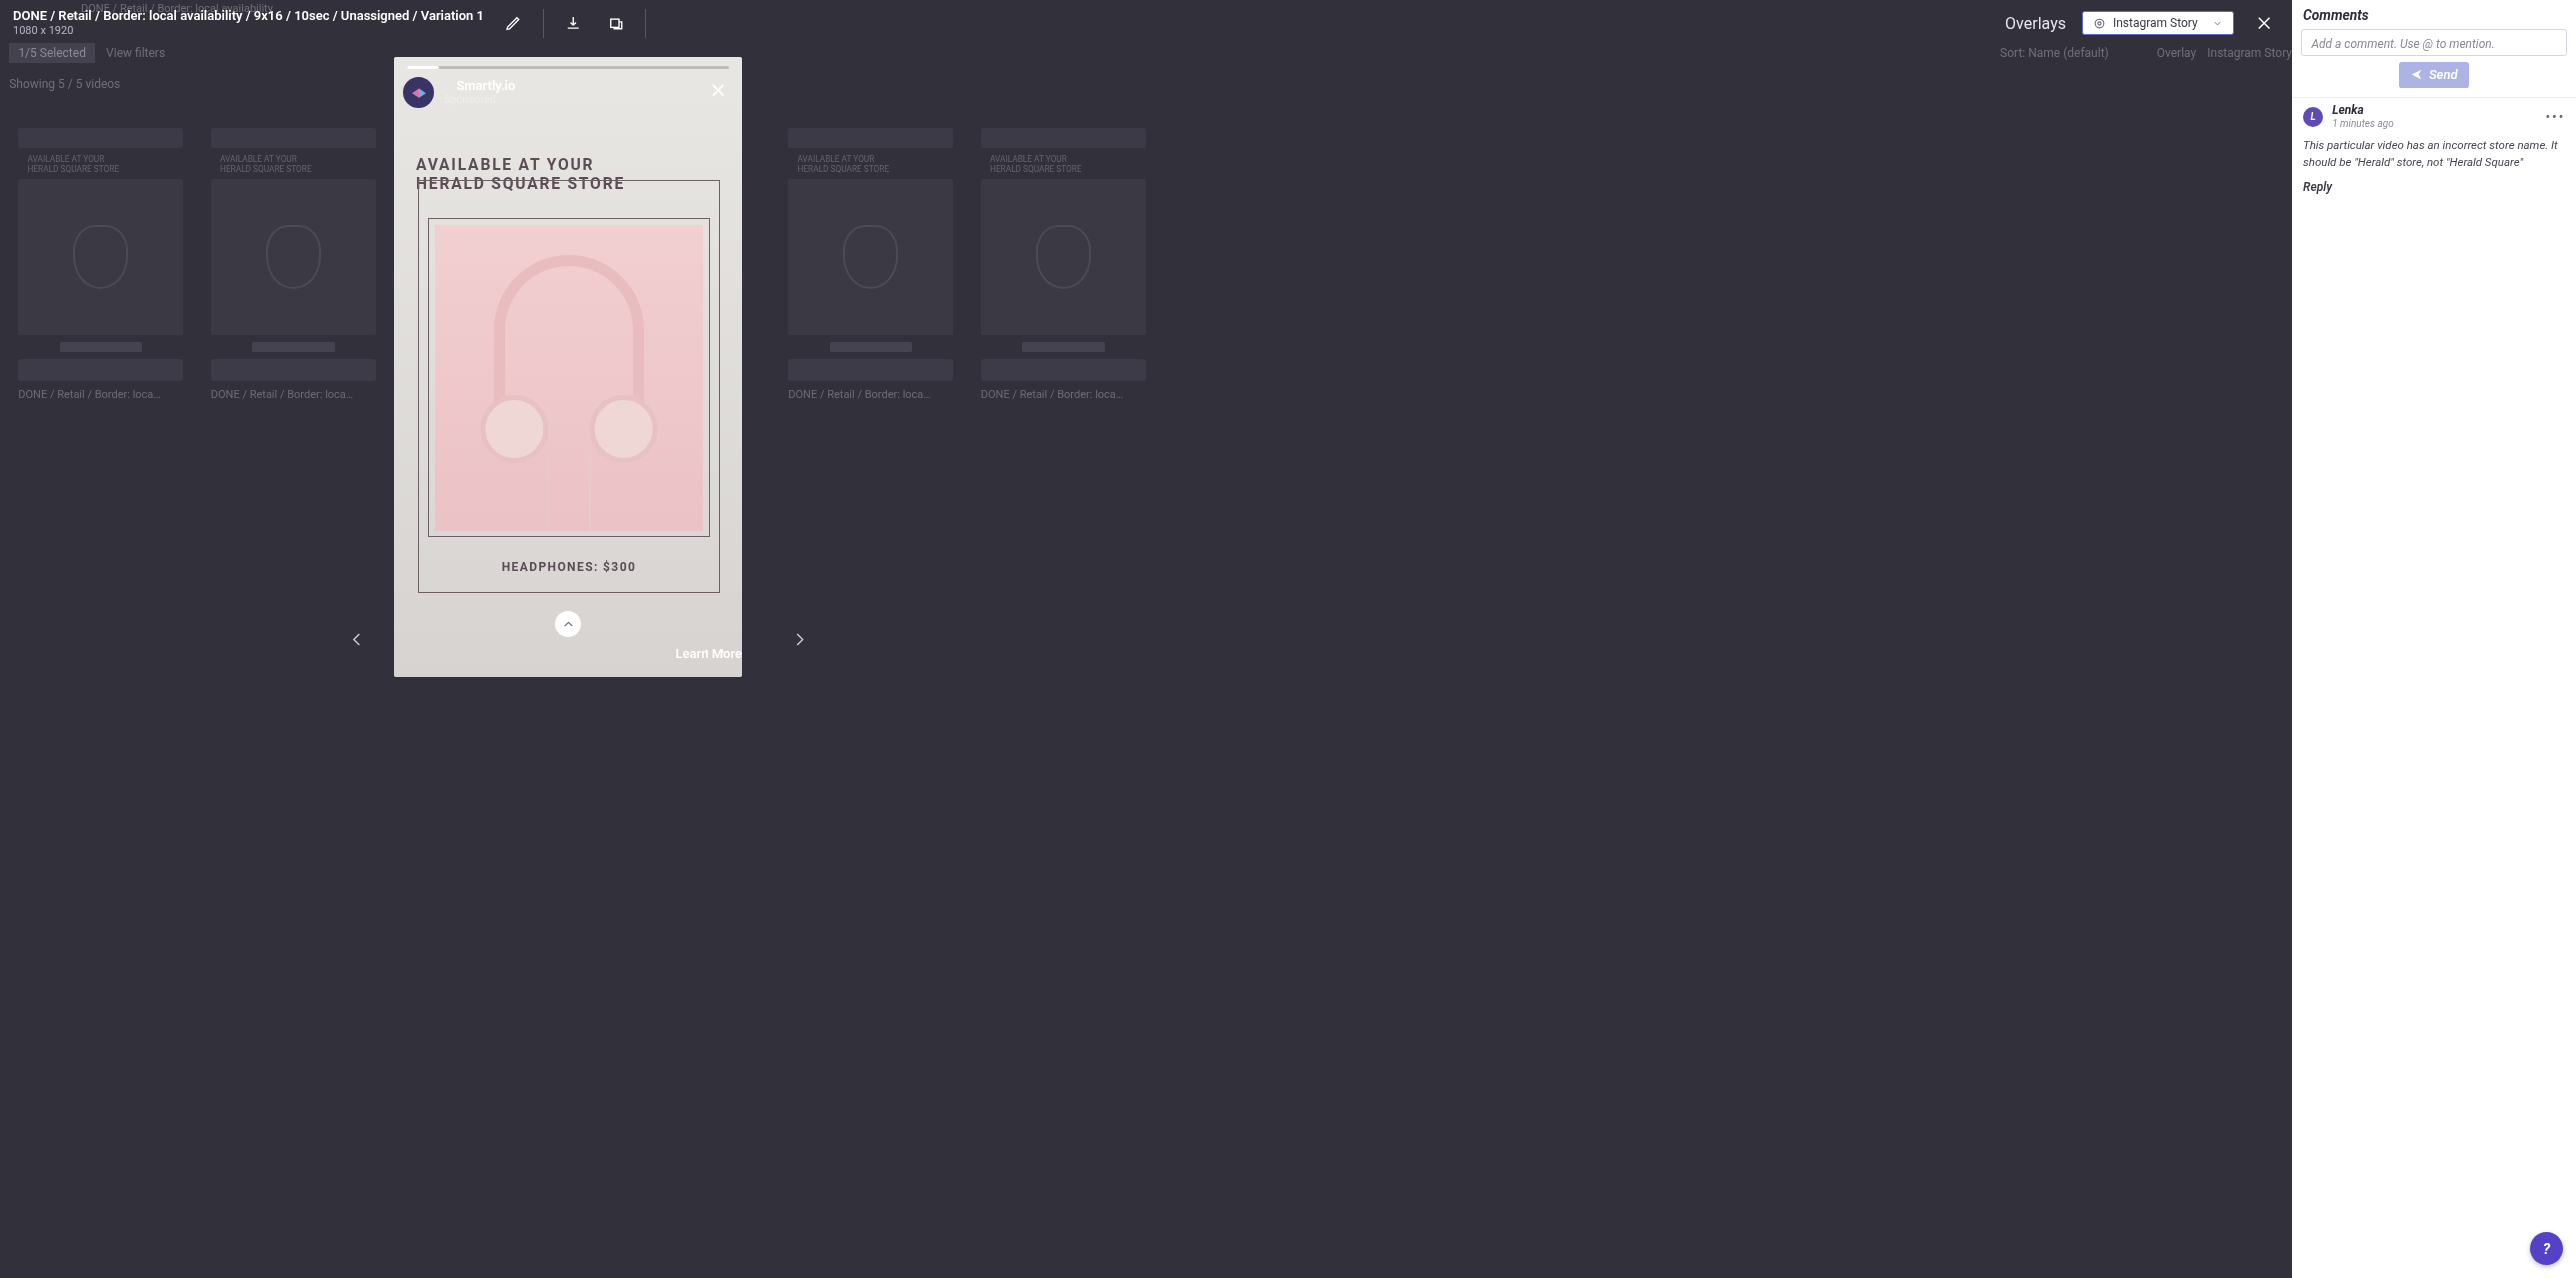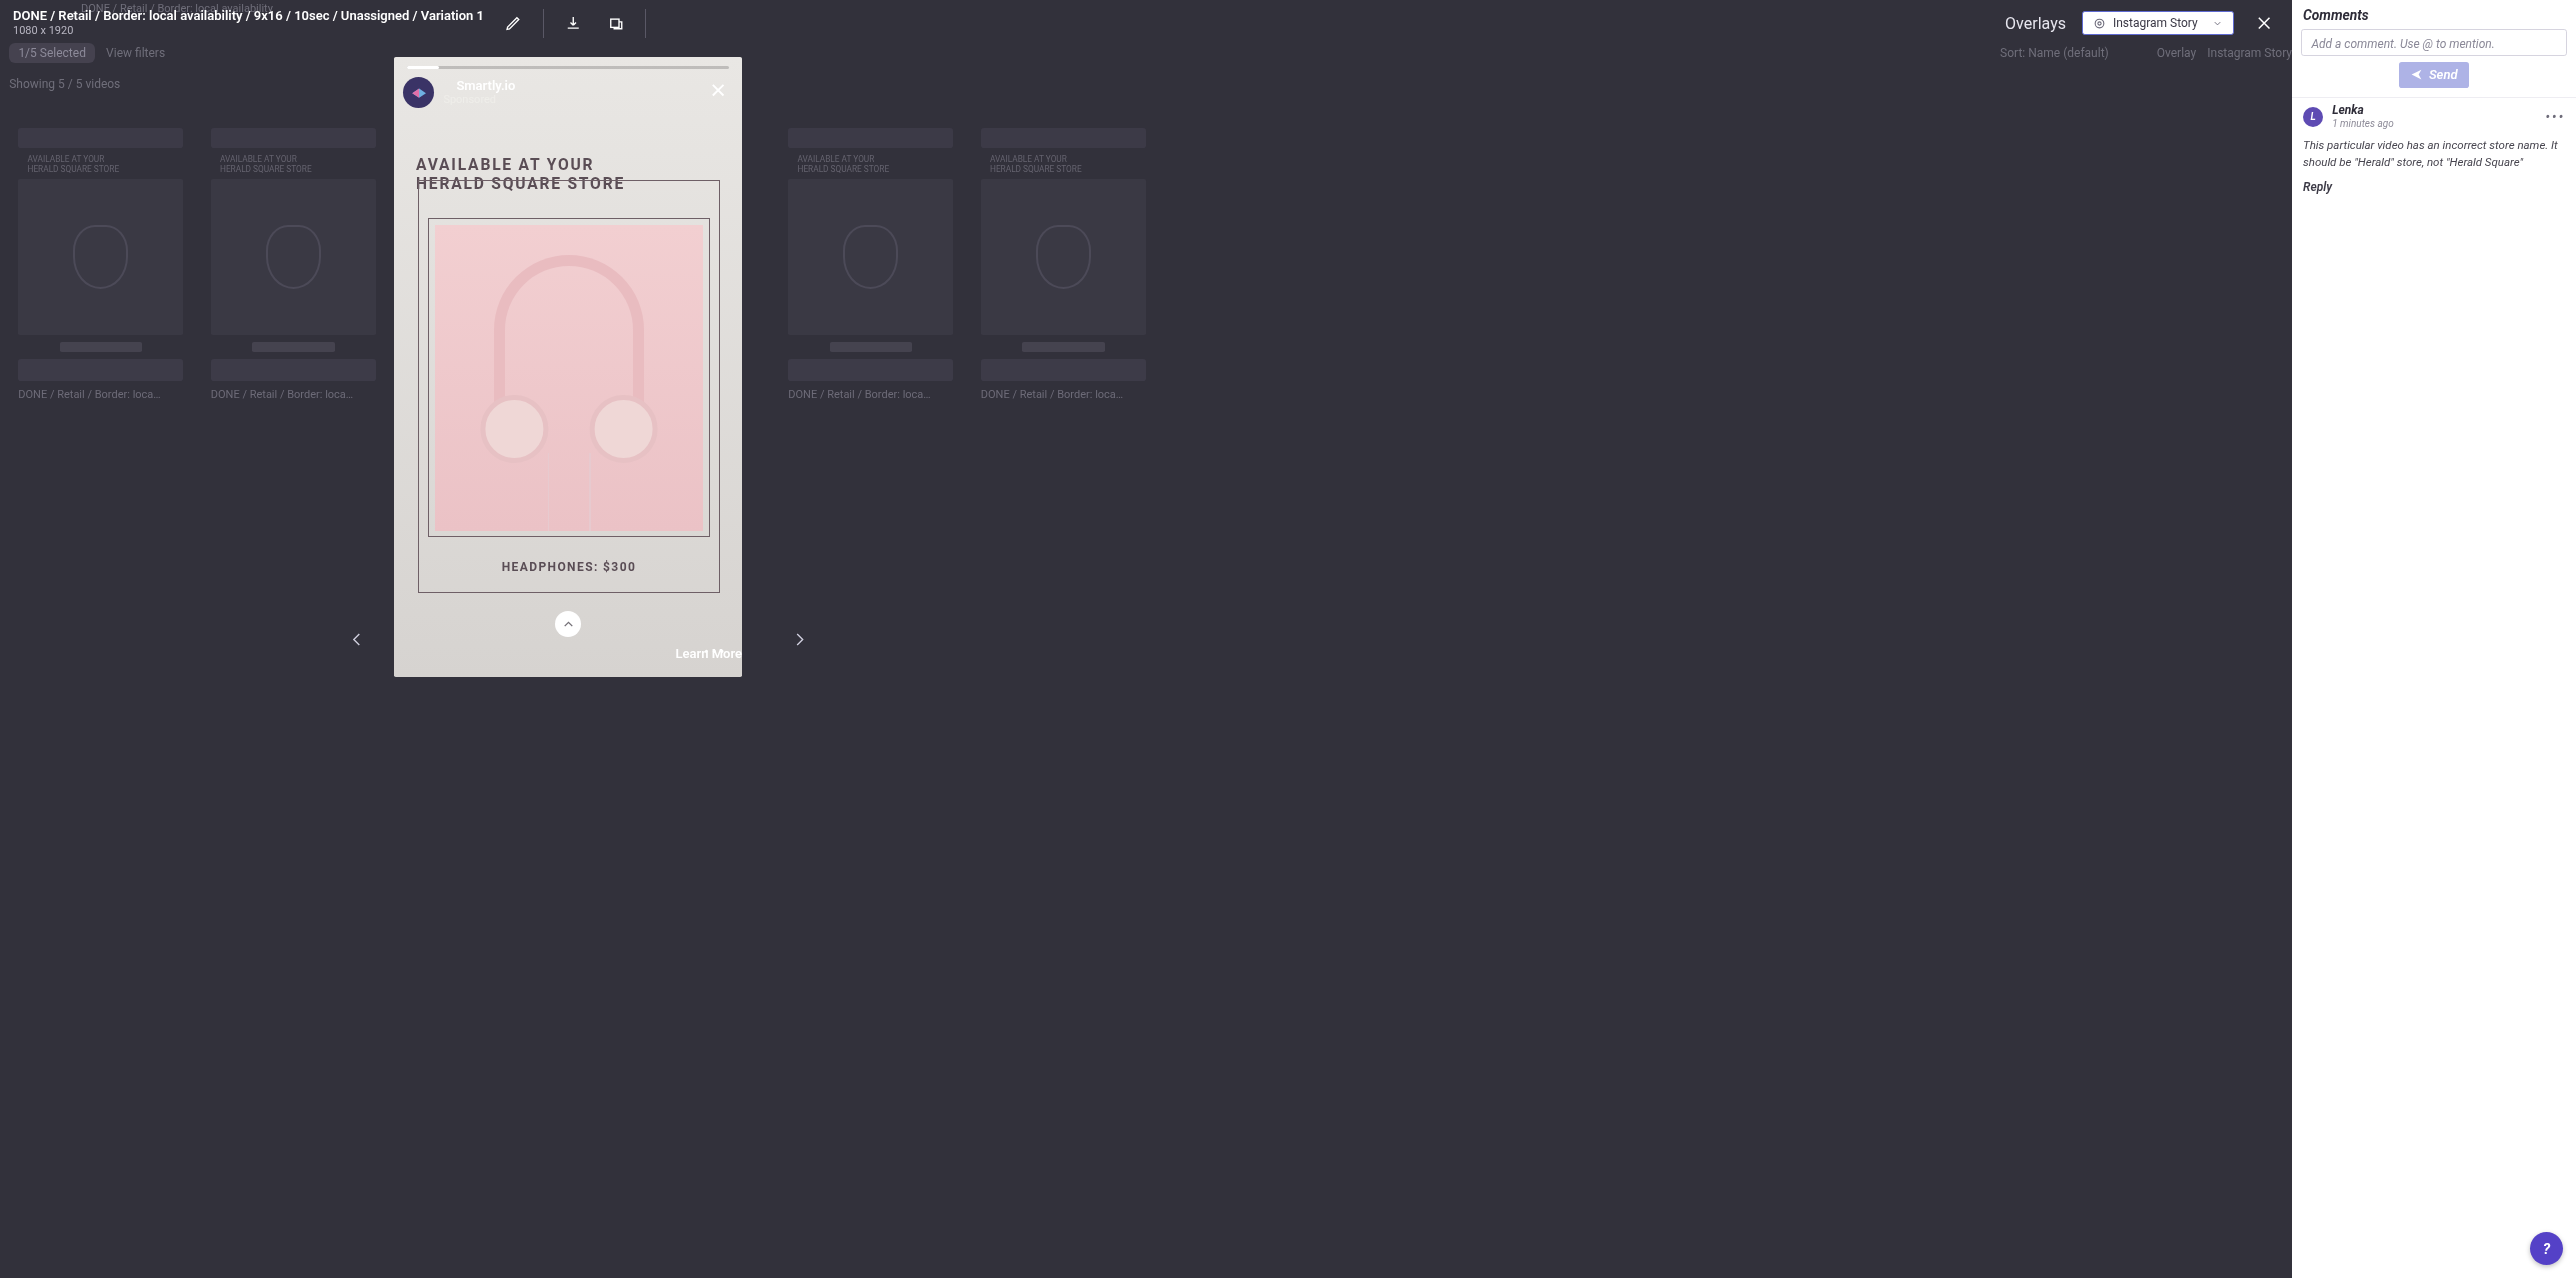--- a/index.html
+++ b/index.html
@@ -32,21 +32,21 @@
     top: 40px; left: 9.2px; right: 0;
     height: 26px;
     display: flex;
     gap: 11px;
     align-items: center;
     font-size: 12px;
     color: #6f6e7a;
   }
   .dim-pill {
     padding: 2.8px 9.2px;
-    border-radius: 6px;
+    border-radius: 0;
     background: #45424f;
     color: #8c8a99;
   }
   .dim-status {
     position: absolute;
     top: 77px; left: 9.2px;
     font-size: 12px;
     color: #6f6e7a;
   }
 

